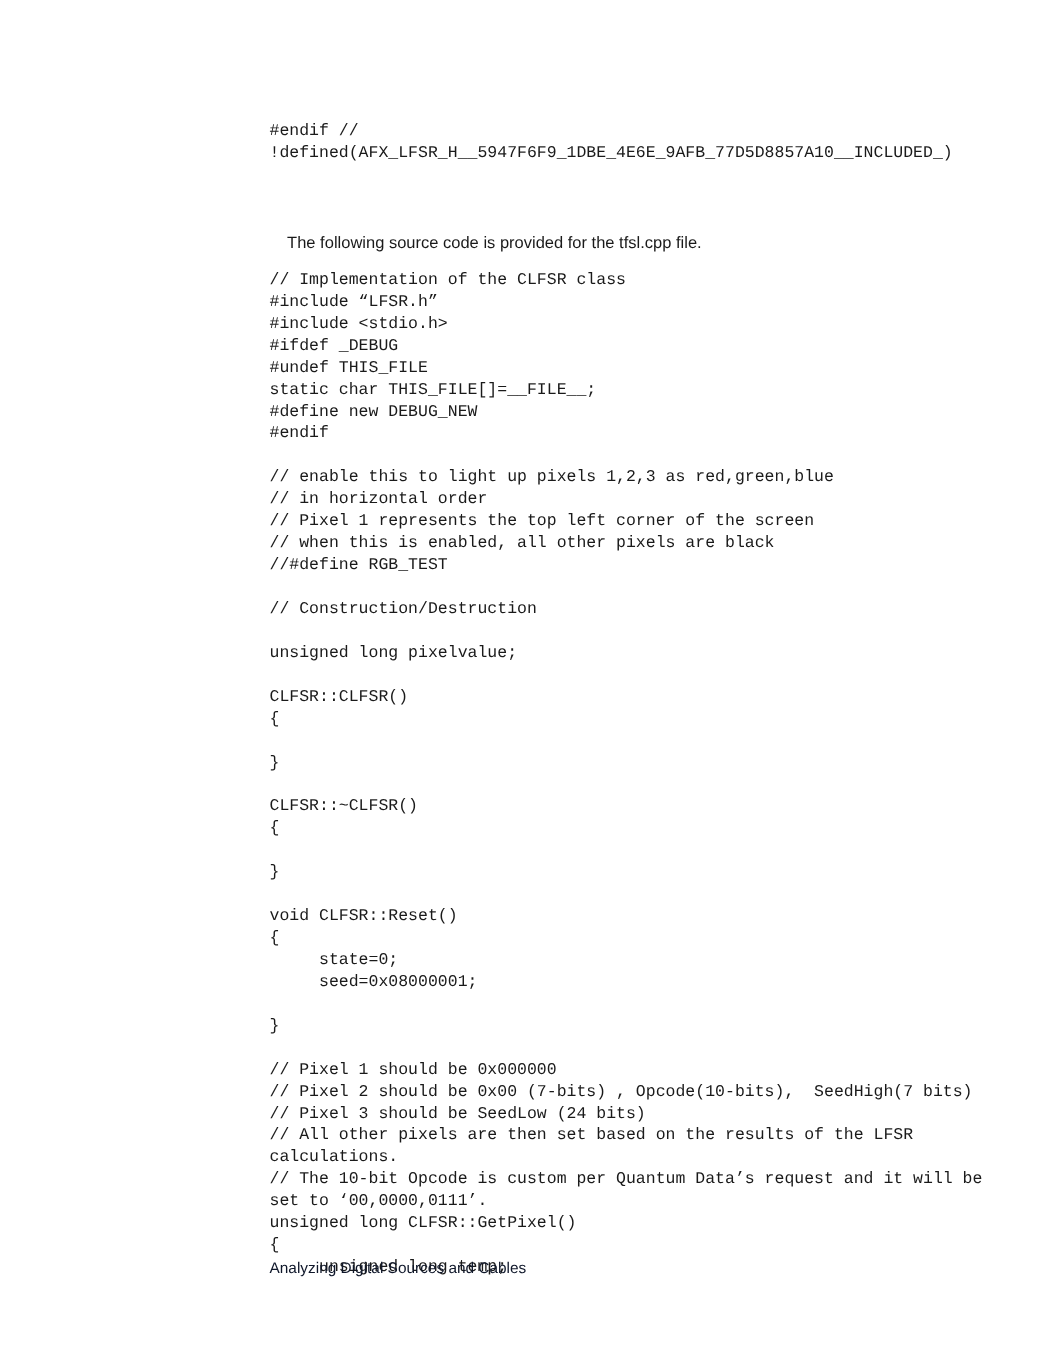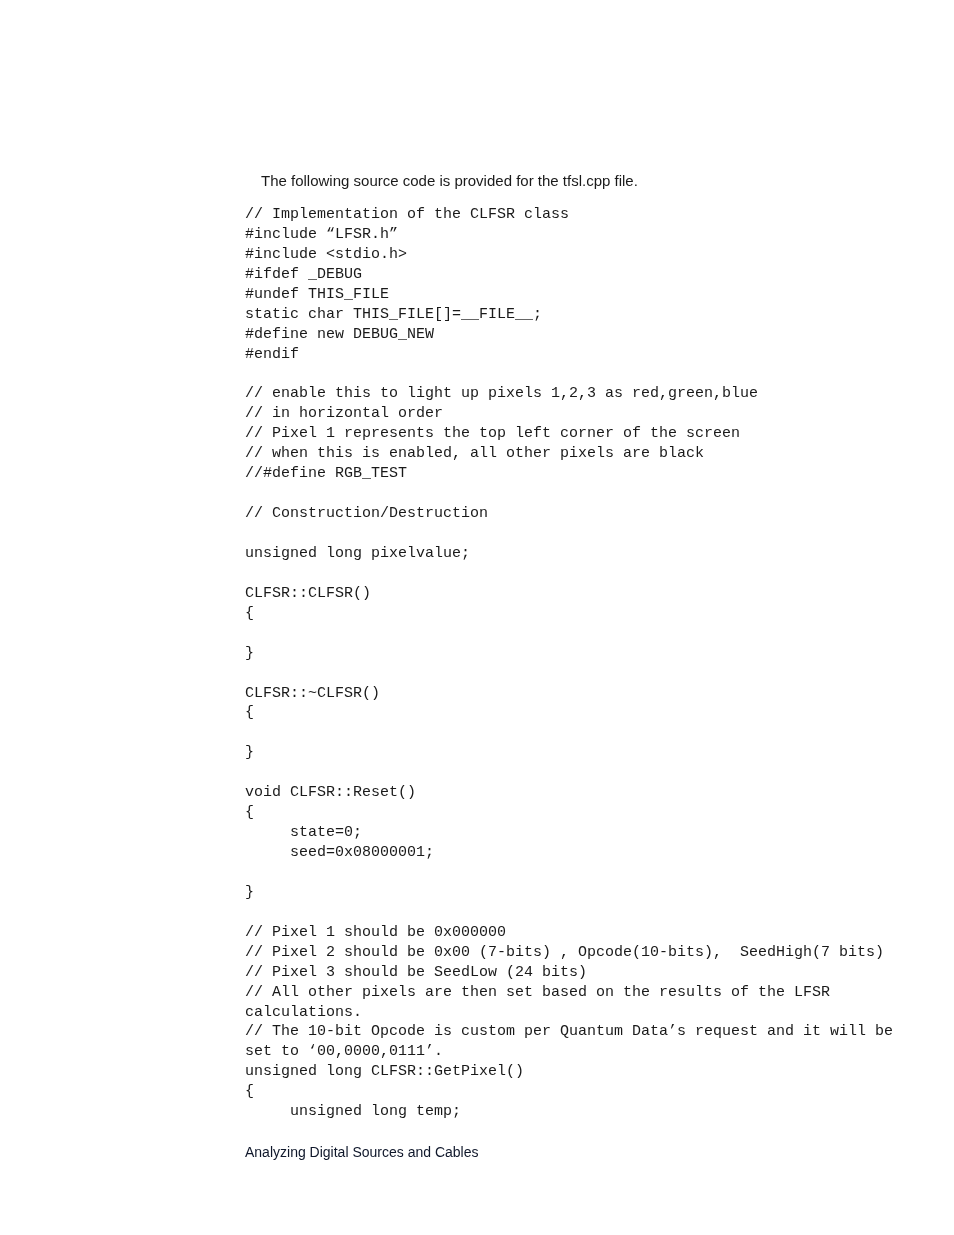--- a/index.html
+++ b/index.html
@@ -39,20 +39,22 @@
     font-family: Arial, Helvetica, sans-serif;
     font-size: 14px;
     color: #0f172a;
   }
 </style>
 </head>
 <body>
 
 <div class="page">
 
+  <pre class="code-block">#endif //
+!defined(AFX_LFSR_H__5947F6F9_1DBE_4E6E_9AFB_77D5D8857A10__INCLUDED_)</pre>
 
   <p class="body-text">The following source code is provided for the tfsl.cpp file.</p>
 
   <pre class="code-block">// Implementation of the CLFSR class
 #include “LFSR.h”
 #include &lt;stdio.h&gt;
 #ifdef _DEBUG
 #undef THIS_FILE
 static char THIS_FILE[]=__FILE__;
 #define new DEBUG_NEW

